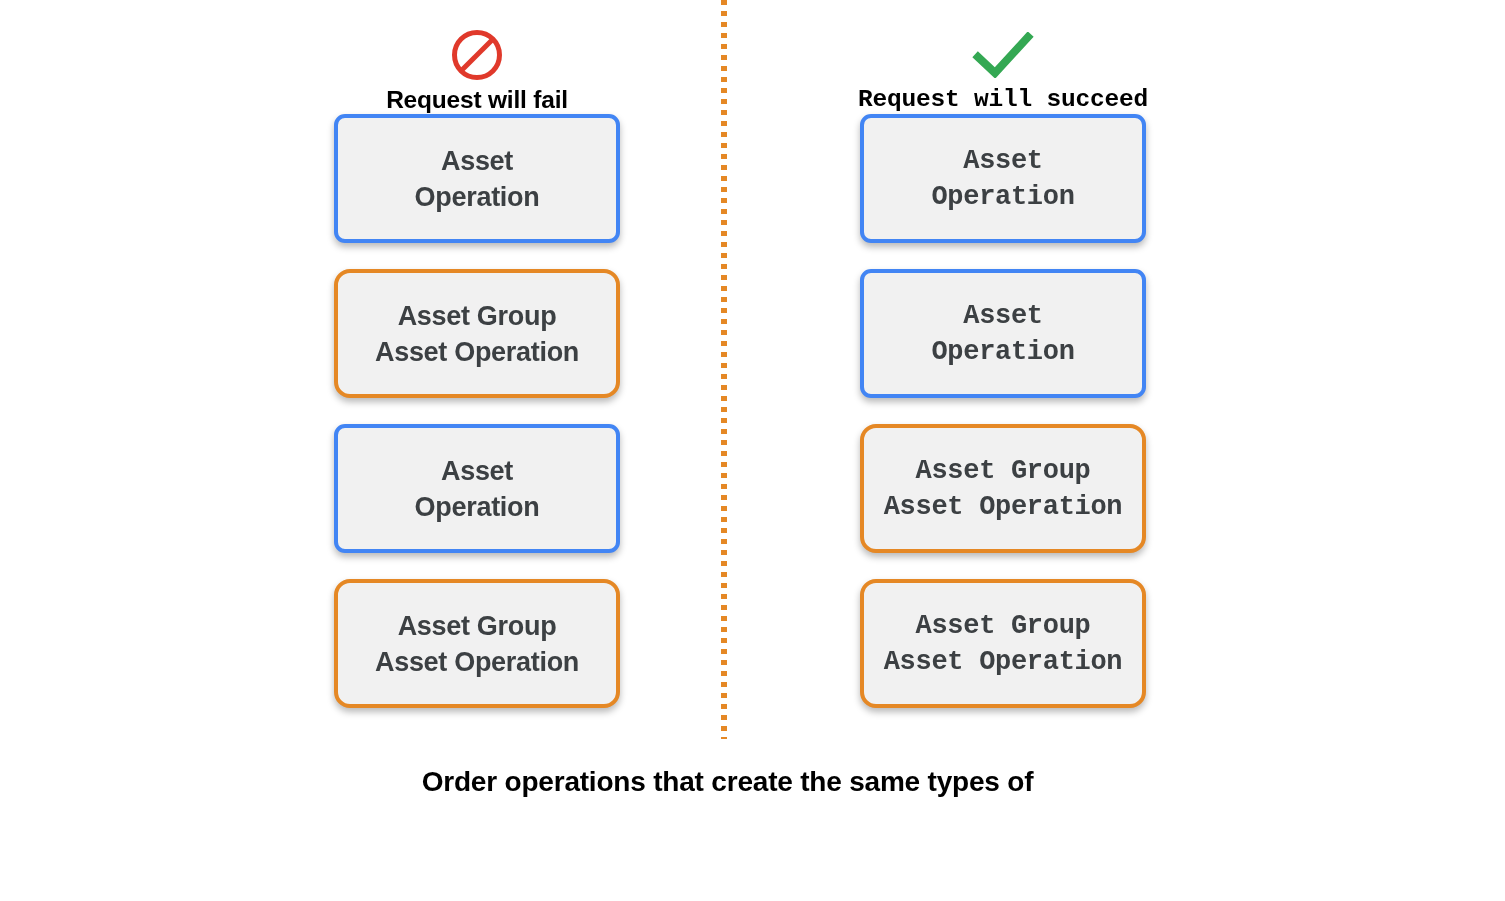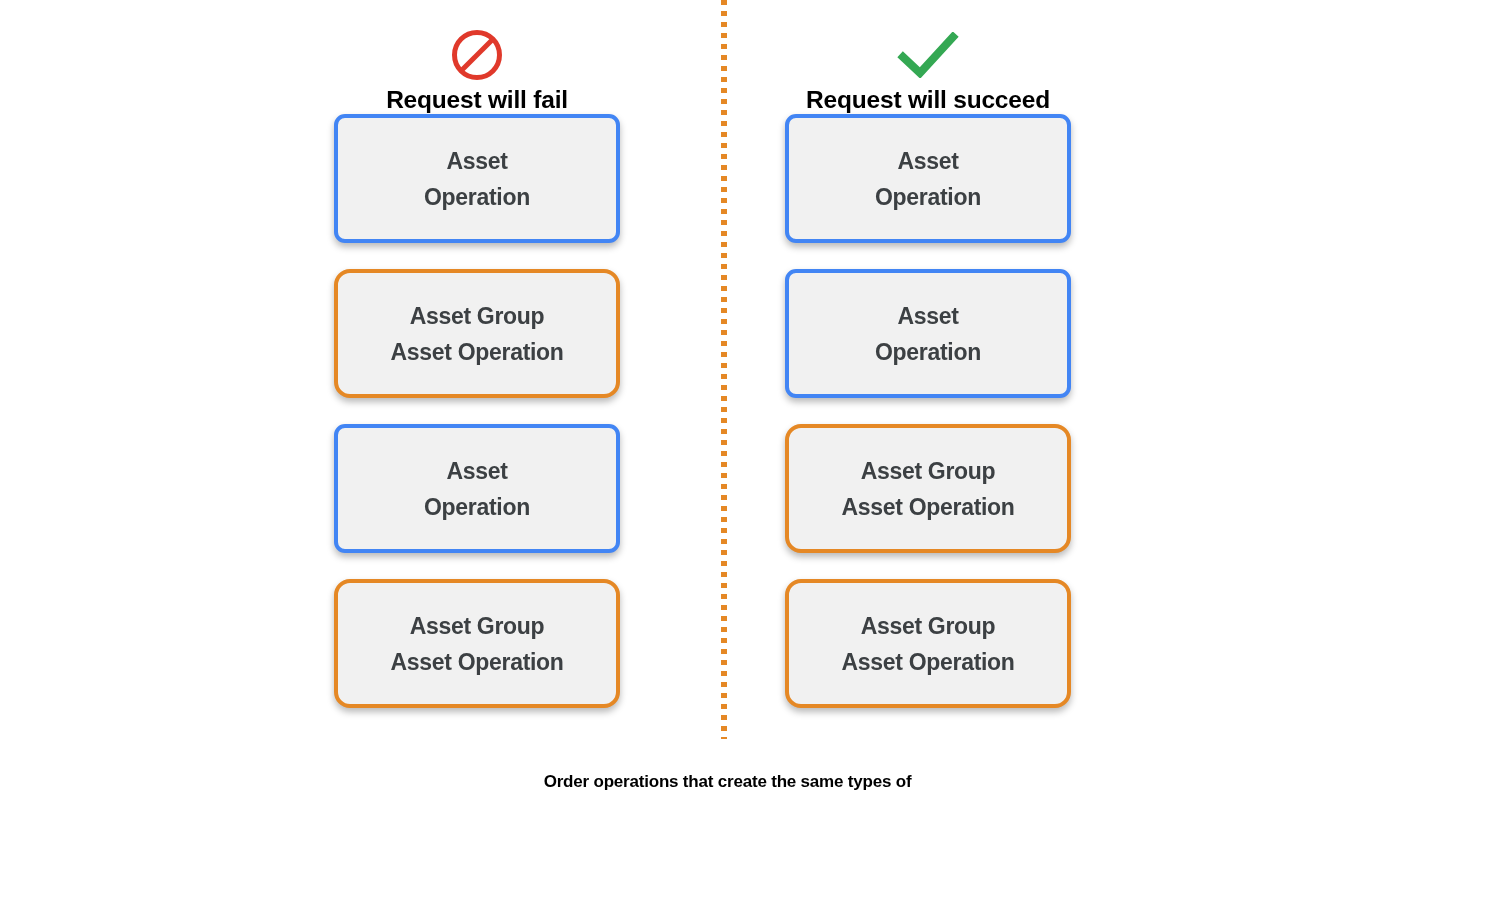--- a/index.html
+++ b/index.html
@@ -34,21 +34,21 @@
     background-repeat: repeat-y;
   }
 
   
   .column {
     position: absolute;
     top: 0;
     width: 300px;
   }
   .column.left  { left: 327px; }
-  .column.right { left: 778px; }
+  .column.right { left: 853px; font-family: Liberation Mono, monospace; }
 
   .col-head {
     position: relative;
     height: 117px;
     display: flex;
     flex-direction: column;
     align-items: center;
     justify-content: flex-end;
   }
   .head-icon {
@@ -84,37 +84,37 @@
     border: 4px solid #4285f4;
     background: #f1f1f1;
     box-shadow: 0 4px 7px rgba(0,0,0,0.28);
     display: flex;
     align-items: center;
     justify-content: center;
     text-align: center;
   }
   .box.orange { border-color: #e58825; border-radius: 16px; }
   .box-text {
-    font-size: 23px;
+    font-size: 27px;
     font-weight: 700;
     color: #3c4043;
     line-height: 36px;
     letter-spacing: -0.3px;
     white-space: pre-line;
     padding: 0 6px;
   }
 
   
   .caption {
     position: absolute;
     left: 0;
     top: 762px;
     width: 1455px;
     text-align: center;
-    font-size: 17px;
+    font-size: 28px;
     font-weight: 700;
     color: #000000;
     line-height: 39px;
     letter-spacing: -0.2px;
   }
   .caption-line { display: block; }
 </style>
 </head>
 <body>
 

